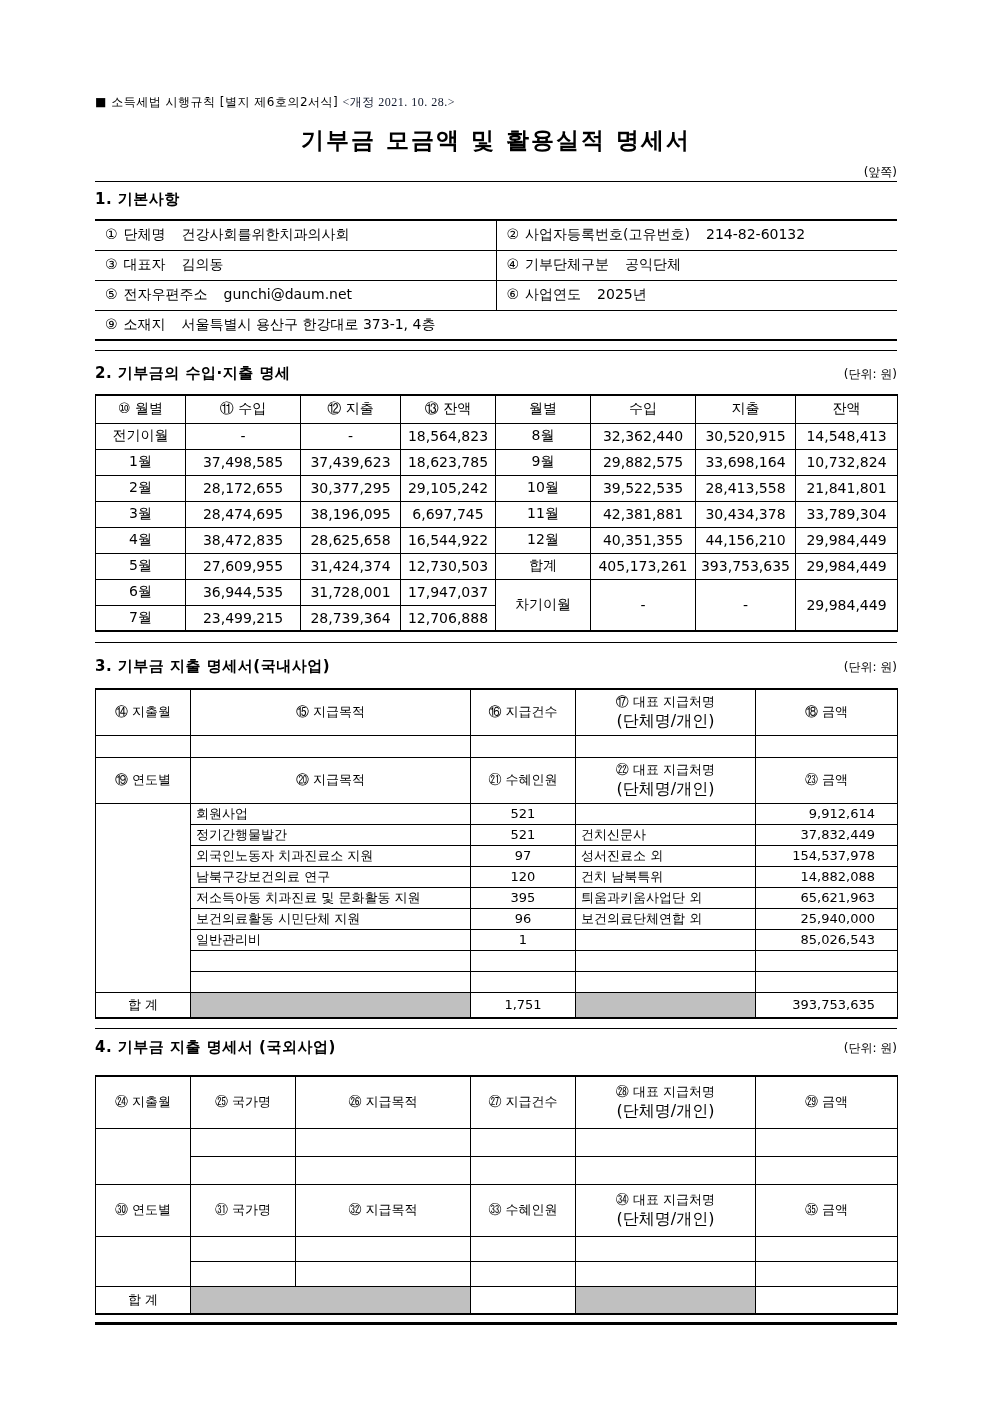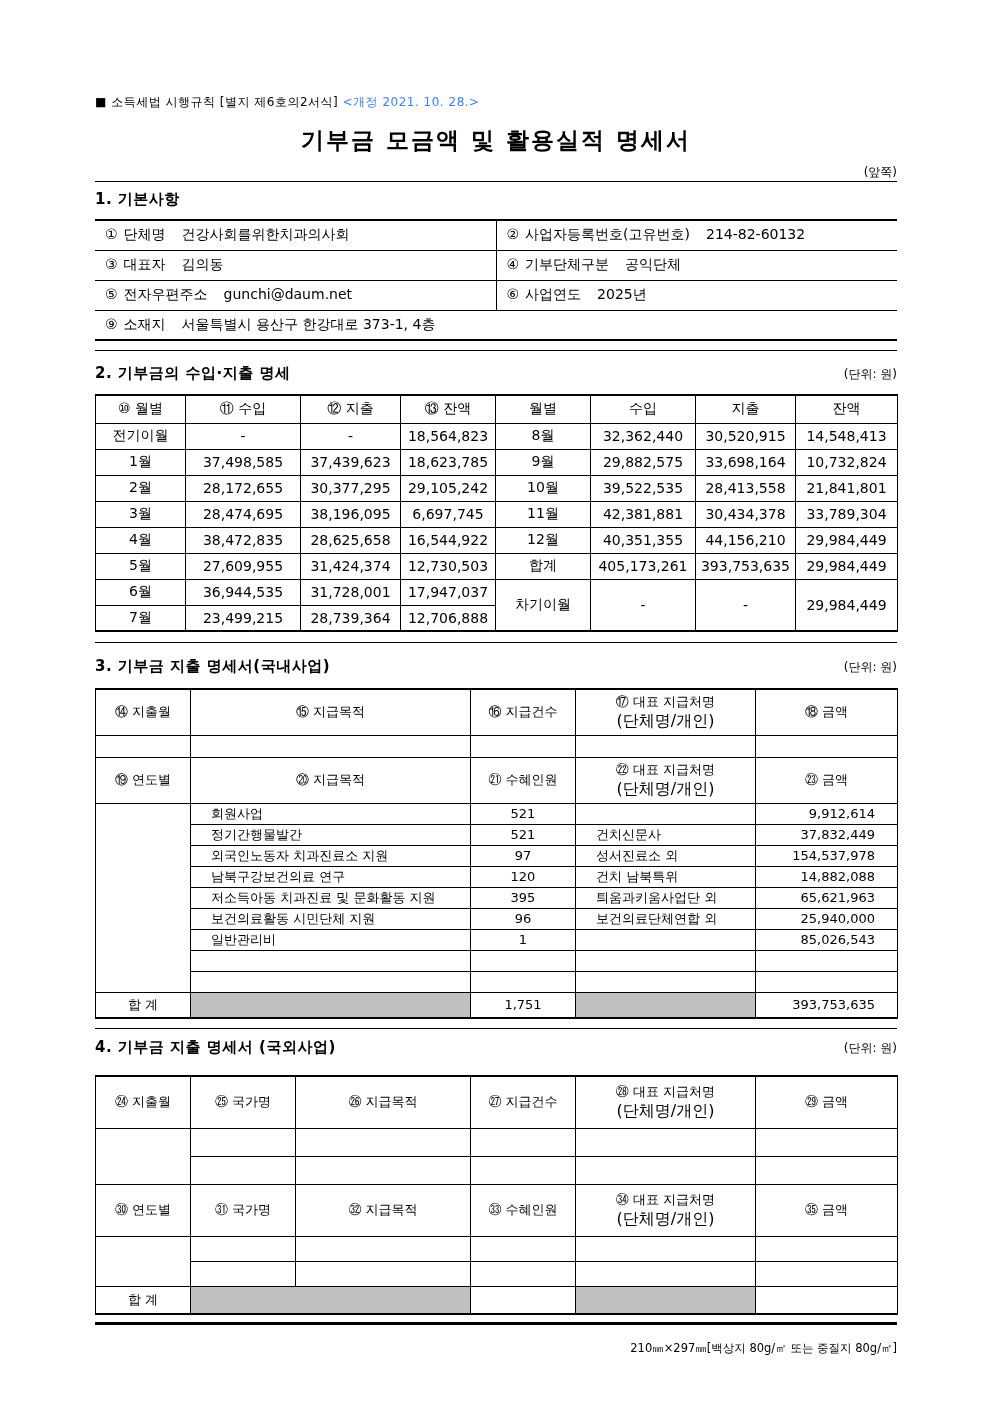--- a/index.html
+++ b/index.html
@@ -5,21 +5,21 @@
   * { margin:0; padding:0; box-sizing:border-box; }
   html,body { background:#ffffff; }
   body {
     width:992px; height:1403px; position:relative;
     font-family:"DejaVu Sans","Liberation Sans",sans-serif;
     color:#000;
   }
   .content { position:absolute; left:95px; top:0; width:802px; }
 
   .notice { margin-top:94px; font-size:12px; letter-spacing:0.5px; }
-  .notice .blue { color:#3b82f6; }
+  .notice .blue { color:#0f172a;font-family:Liberation Serif, serif; }
 
   .doc-title { margin-top:14px; text-align:center; font-size:23px; font-weight:bold; letter-spacing:2px; }
   .side-note { margin-top:8px; text-align:right; font-size:12px; }
 
   .rule  { border-top:1px solid #000; }
   .rule3 { border-top:3px solid #000; }
 
   .sec-head { display:flex; justify-content:space-between; align-items:flex-end; }
   .sec-title { font-size:15px; font-weight:bold; letter-spacing:0.5px; }
   .unit { font-size:12px; }
@@ -38,21 +38,21 @@
 
   
   .t2 { border:1px solid #000; border-top:2px solid #000; border-bottom:2px solid #000; }
   .t2 td, .t2 th { border:1px solid #000; }
   .t2 tr.hd { height:28px; }
   .t2 tr { height:26px; }
 
   
   .t3 { border:1px solid #000; border-top:2px solid #000; border-bottom:2px solid #000; font-size:13px; }
   .t3 td, .t3 th { border:1px solid #000; }
-  .t3 .left { text-align:left; padding-left:20px; }
+  .t3 .left { text-align:left; padding-left:5px; }
   .t3 .right { text-align:right; padding-right:22px; }
   .t3 .sub { font-size:16px; }
   .gray { background:#c0c0c0; }
 
   .footer { margin-top:16px; text-align:right; font-size:11.5px; }
 </style>
 </head>
 <body>
 
 <div class="content">
@@ -388,14 +388,13 @@
       <td>합 계</td>
       <td colspan="2" class="gray"></td>
       <td></td>
       <td class="gray"></td>
       <td></td>
     </tr>
   </tbody>
     </table>
   <div class="rule3" style="margin-top:7px;"></div>
 
-  <div class="footer">210㎜×297㎜[백상지 80g/㎡ 또는 중질지 80g/㎡]</div>
 </div>
 
 </body></html>

